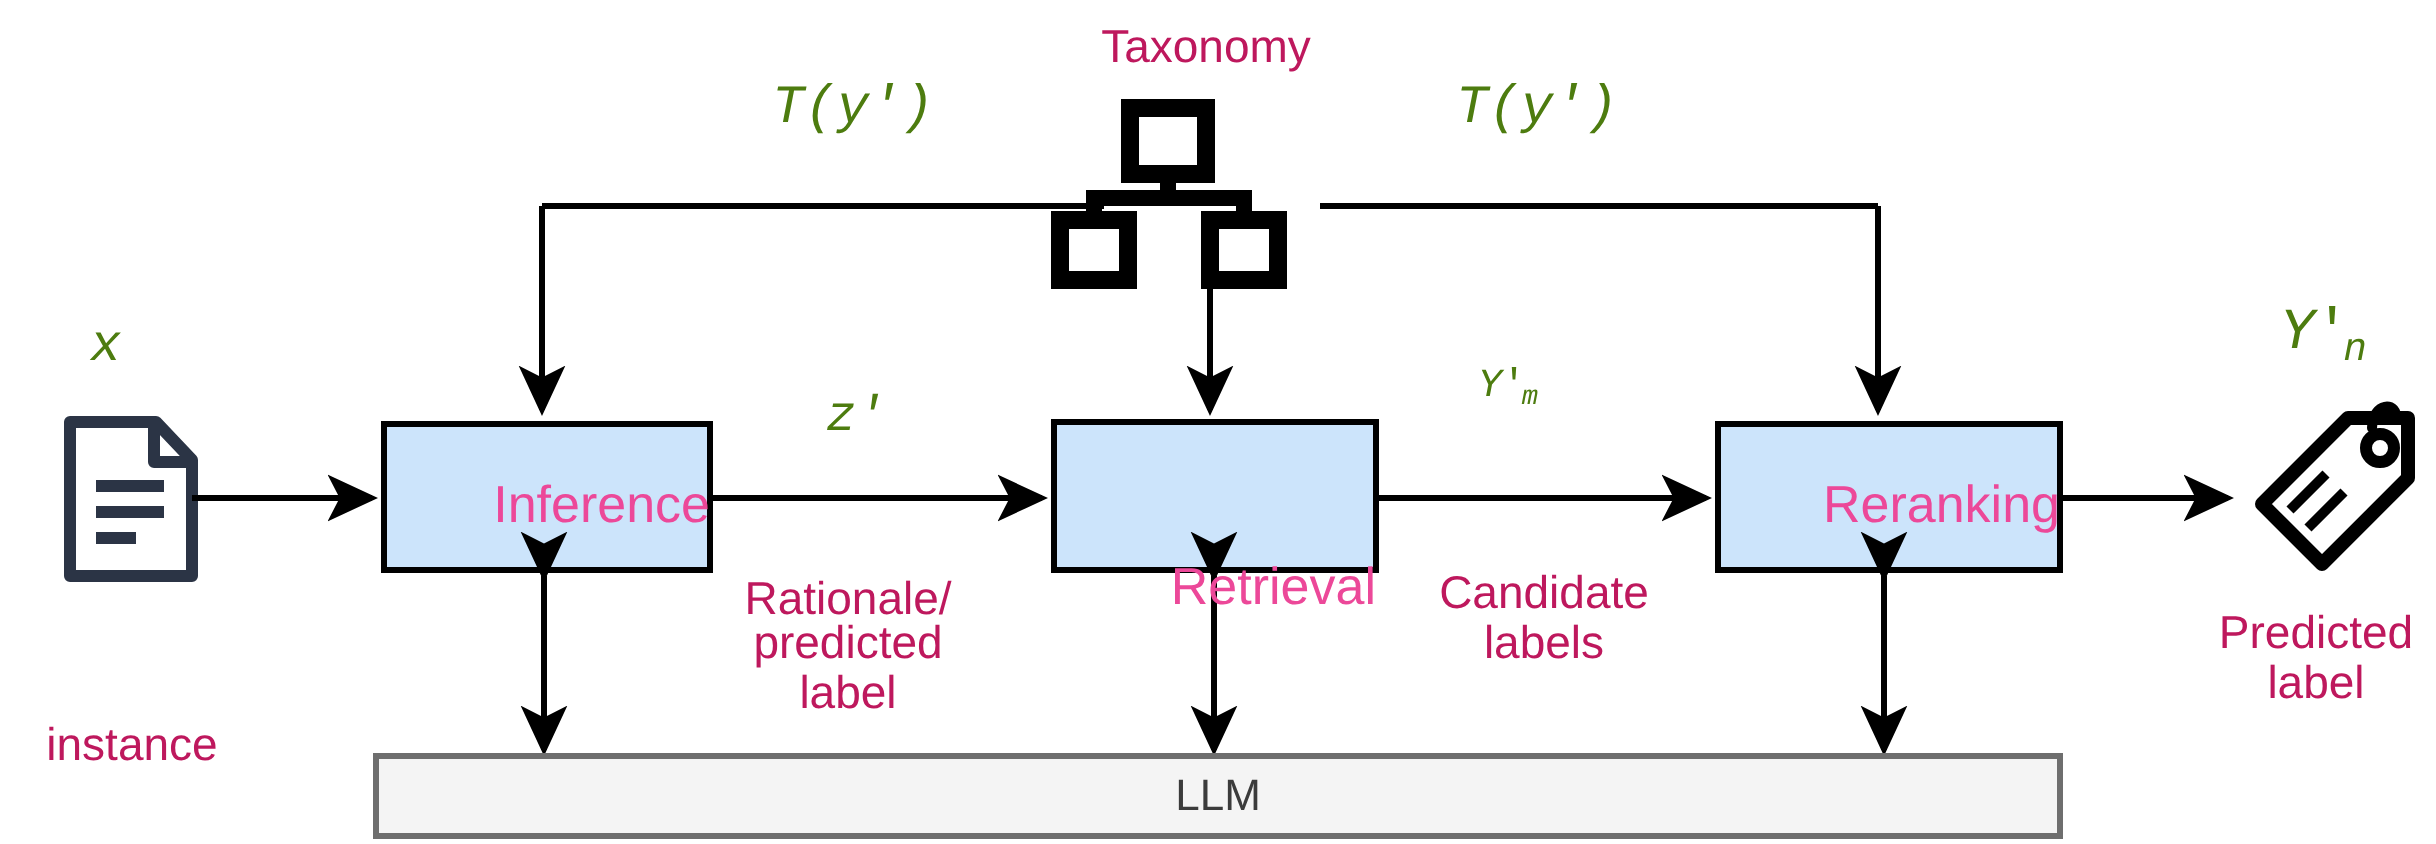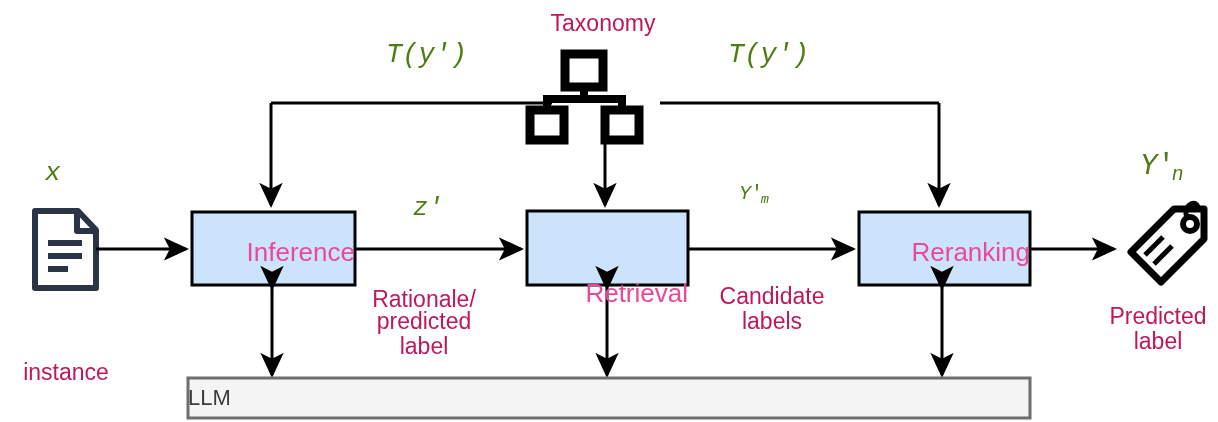--- a/index.html
+++ b/index.html
@@ -54,20 +54,21 @@
     vertical-align: -0.28em;
     margin-left: -0.16em;
   }
   .math .prime {
     font-style: normal;
     letter-spacing: 0;
   }
   .llm-label {
     font-size: 22px;
     color: #3b3b3b;
+    text-align: center;
   }
 </style>
 </head>
 <body>
 
 <div id="canvas">
 
   <svg id="diagram-svg" viewBox="0 0 1218 422" xmlns="http://www.w3.org/2000/svg">
     <defs>
       <marker id="arrowHead" markerWidth="9" markerHeight="9" refX="7.4" refY="4.2" orient="auto" markerUnits="strokeWidth">

